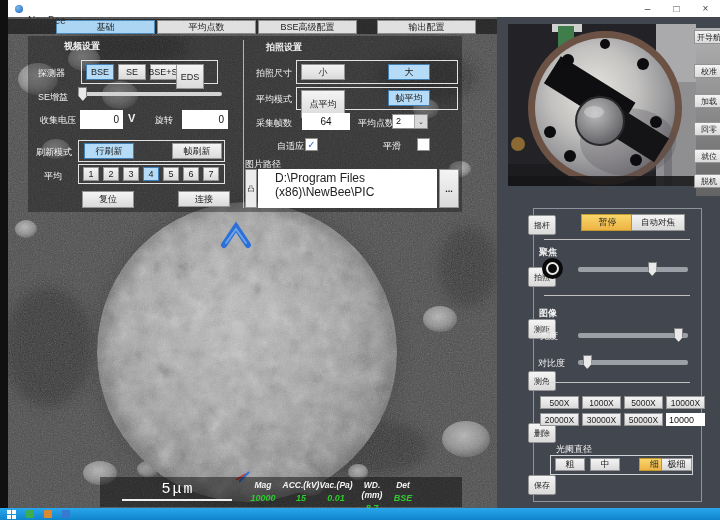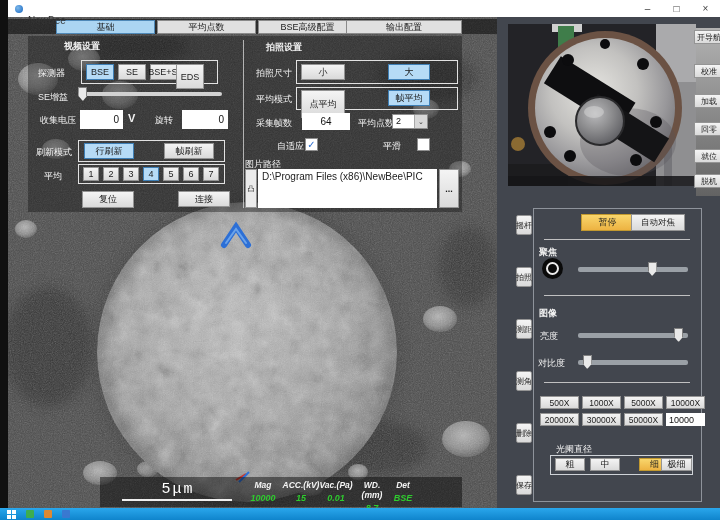--- a/index.html
+++ b/index.html
@@ -51,39 +51,39 @@
   .statusbar { position:absolute; left:100px; top:477px; width:362px; height:30px;
     background:rgba(0,0,0,0.45); z-index:30; }
   .stat-col { position:absolute; text-align:center; z-index:31; }
   .stat-h { font-size:8.5px; font-style:italic; font-weight:bold; color:#f4f4f4; }
   .stat-v { font-size:9px; font-style:italic; font-weight:bold; color:#2ecc2e; margin-top:3px; }
 
   .rightpanel { position:absolute; left:497px; top:17px; width:223px; height:491px;
     background:#42464e; z-index:20; }
   .ctrlbox { position:absolute; left:533px; top:208px; width:169px; height:294px;
     border:1px solid #8e939b; z-index:30; }
-  .tool-btn { position:absolute; left:516px; width:16px; height:20px; font-size:8px;
+  .tool-btn { position:absolute; left:528px; width:28px; height:20px; font-size:8px;
     border-radius:2px; }
   .edge-strip { position:absolute; left:696px; top:28px; width:24px; height:168px;
     background:linear-gradient(180deg,#b2b2b2,#636363); z-index:29; }
   .edge-btn { position:absolute; left:694px; width:30px; height:14px; font-size:8px; }
   .mag-btn { height:13px; font-size:8.5px; }
   .knob { position:absolute; left:542px; top:258px; width:21px; height:21px; border-radius:50%;
     background:#0a0a0a; display:flex; align-items:center; justify-content:center; z-index:32; }
   .knob-inner { width:13px; height:13px; border-radius:50%; border:2px solid #ececec;
     background:#0a0a0a; }
   .dropdown { position:absolute; left:392px; top:114px; width:36px; height:15px; background:#fff;
     border:1px solid #8f8f8f; display:flex; z-index:32; }
   .dd-val { flex:1; font-size:9px; color:#111; padding-left:3px; line-height:13px; }
   .dd-arrow { width:13px; background:#d8d8d8; border-left:1px solid #a8a8a8; font-size:7px;
     color:#333; text-align:center; line-height:13px; }
   .pathtab { position:absolute; left:245px; top:169px; width:12px; height:39px; background:#ececec;
     border:1px solid #949494; font-size:7px; color:#222; text-align:center; line-height:37px; z-index:32; }
   .pathbox { position:absolute; left:258px; top:169px; width:179px; height:39px; background:#fff;
-    color:#222; font-size:10px; padding:2px 4px; line-height:1.2; z-index:32; overflow:hidden; }
+    color:#222; font-size:12px; padding:2px 17px; line-height:1.2; z-index:32; overflow:hidden; }
 
   .taskbar { position:absolute; left:0; top:508px; width:720px; height:12px;
     background:linear-gradient(#2aa7ec,#0f84cc); z-index:45; display:flex; align-items:center; }
   .start-grid { display:grid; grid-template-columns:4px 4px; grid-gap:1px; margin-left:7px; }
   .start-grid span { width:4px; height:4px; background:#fff; display:block; }
   .tb-icon { width:8px; height:8px; border-radius:1px; margin-left:10px; opacity:.95; }
 
   .scale-text { position:absolute; left:138px; top:481px; width:80px; text-align:center;
     color:#fff; font-size:15px; letter-spacing:2px; z-index:31; font-family:"Liberation Mono","DejaVu Sans Mono",monospace; }
   .scale-line { position:absolute; left:122px; top:499px; width:110px; height:2px; background:#f0f0f0; z-index:31; }
@@ -179,21 +179,21 @@
       <span class="win-btn">–</span>
       <span class="win-btn">□</span>
       <span class="win-btn">×</span>
     </span>
   </div>
 
   <div class="tabstrip"></div>
   <div class="tab active" style="left:56px;width:99px">基础</div>
   <div class="tab" style="left:157px;width:99px">平均点数</div>
   <div class="tab" style="left:258px;width:99px">BSE高级配置</div>
-  <div class="tab" style="left:346px;width:116px">输出配置</div>
+  <div class="tab" style="left:377px;width:99px">输出配置</div>
 
   <div class="overlay-panel"></div>
   <div class="vline" style="left:243px;top:40px;height:168px"></div>
 
   <div class="lbl bold" style="left:64px;top:40px">视频设置</div>
   <div class="lbl" style="left:38px;top:67px">探测器</div>
   <div class="group" style="left:81px;top:60px;width:137px;height:24px"></div>
   <div class="btn sel" style="left:86px;top:64px;width:28px;height:16px">BSE</div>
   <div class="btn" style="left:118px;top:64px;width:28px;height:16px">SE</div>
   <div class="btn" style="left:150px;top:64px;width:32px;height:16px">BSE+SE</div>
@@ -206,21 +206,21 @@
 
   <div class="lbl" style="left:40px;top:114px">收集电压</div>
   <div class="inputbox right" style="left:80px;top:110px;width:43px;height:19px">0</div>
   <div class="lbl bold" style="left:128px;top:112px;font-size:11px">V</div>
   <div class="lbl" style="left:155px;top:114px">旋转</div>
   <div class="inputbox right" style="left:182px;top:110px;width:46px;height:19px">0</div>
 
   <div class="lbl" style="left:36px;top:146px">刷新模式</div>
   <div class="group" style="left:78px;top:140px;width:147px;height:22px"></div>
   <div class="btn sel" style="left:84px;top:143px;width:50px;height:16px">行刷新</div>
-  <div class="btn" style="left:164px;top:143px;width:50px;height:16px">帧刷新</div>
+  <div class="btn" style="left:172px;top:143px;width:50px;height:16px">帧刷新</div>
 
   <div class="lbl" style="left:44px;top:170px">平均</div>
   <div class="group" style="left:78px;top:164px;width:147px;height:20px"></div>
   <div class="btn" style="left:83px;top:167px;width:16px;height:14px">1</div>
   <div class="btn" style="left:103px;top:167px;width:16px;height:14px">2</div>
   <div class="btn" style="left:123px;top:167px;width:16px;height:14px">3</div>
   <div class="btn sel" style="left:143px;top:167px;width:16px;height:14px">4</div>
   <div class="btn" style="left:163px;top:167px;width:16px;height:14px">5</div>
   <div class="btn" style="left:183px;top:167px;width:16px;height:14px">6</div>
   <div class="btn" style="left:203px;top:167px;width:16px;height:14px">7</div>

